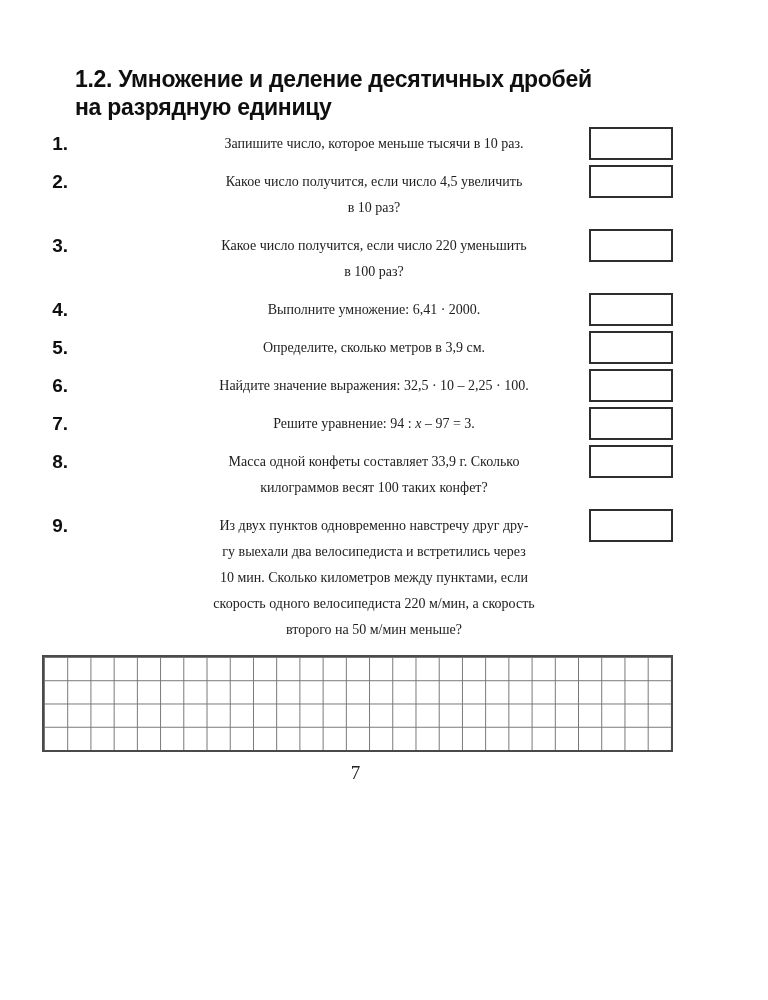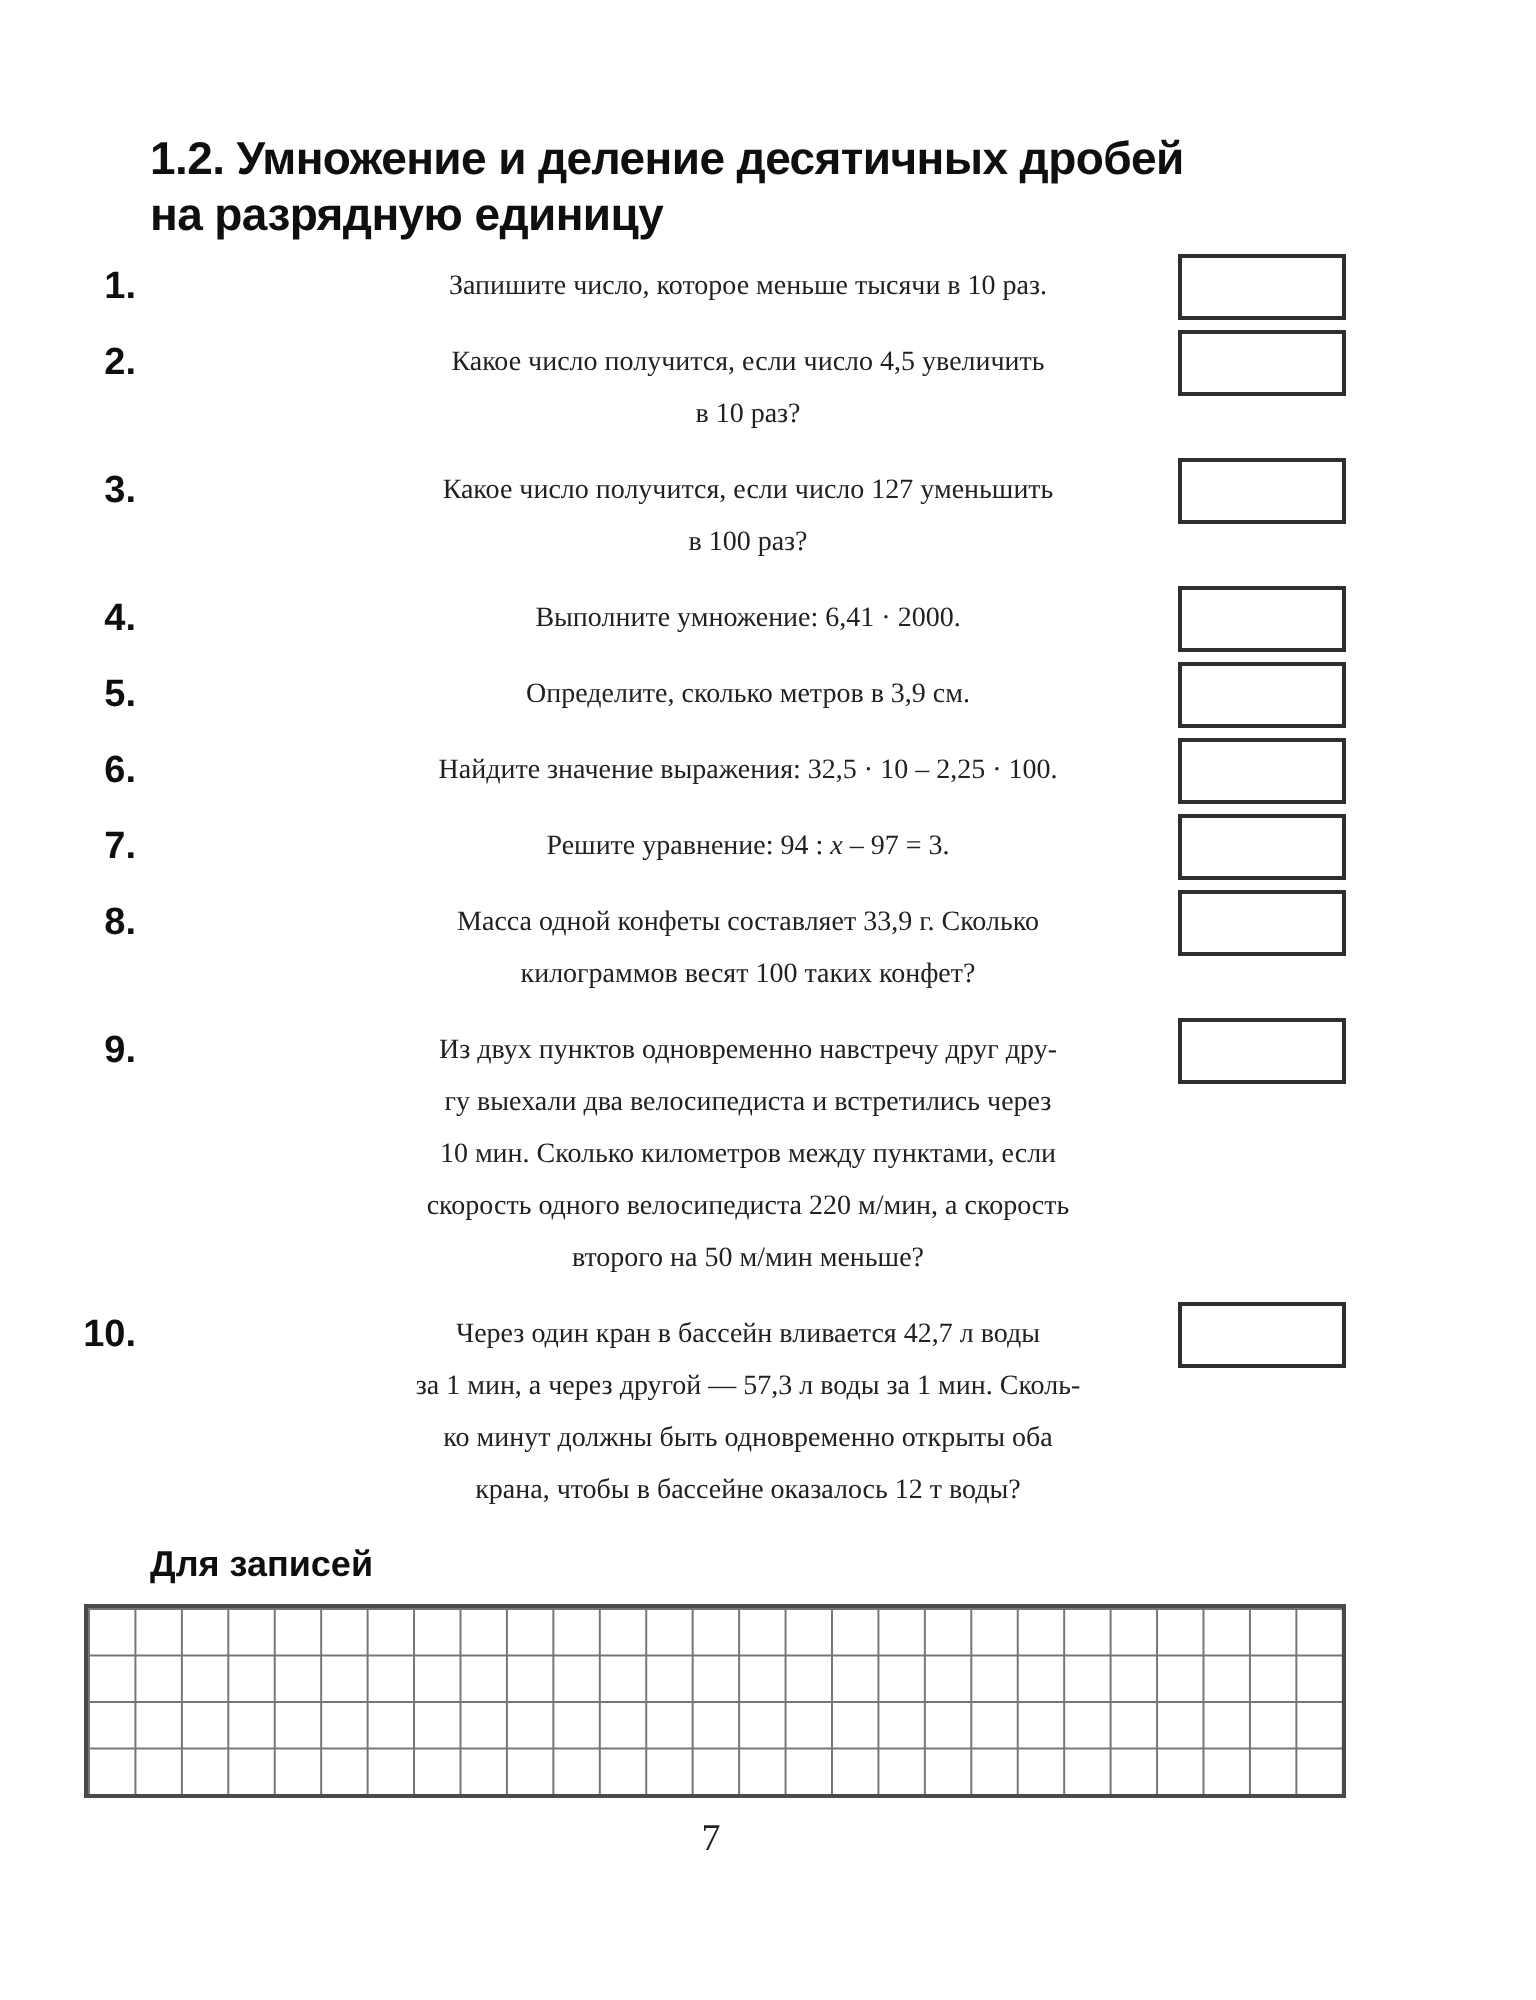--- a/index.html
+++ b/index.html
@@ -74,21 +74,21 @@
 
     <div class="problem">
       <span class="num">2.</span>
       <div class="text">Какое число получится, если число 4,5 увеличить
 в 10 раз?</div>
       <div class="answer-box"></div>
     </div>
 
     <div class="problem">
       <span class="num">3.</span>
-      <div class="text">Какое число получится, если число 127 уменьшить
+      <div class="text">Какое число получится, если число 220 уменьшить
 в 100 раз?</div>
       <div class="answer-box"></div>
     </div>
 
     <div class="problem">
       <span class="num">4.</span>
       <div class="text">Выполните умножение: 6,41 · 2000.</div>
       <div class="answer-box"></div>
     </div>
 
@@ -120,30 +120,21 @@
     <div class="problem">
       <span class="num">9.</span>
       <div class="text">Из двух пунктов одновременно навстречу друг дру-
 гу выехали два велосипедиста и встретились через
 10 мин. Сколько километров между пунктами, если
 скорость одного велосипедиста 220 м/мин, а скорость
 второго на 50 м/мин меньше?</div>
       <div class="answer-box"></div>
     </div>
 
-    <div class="problem">
-      <span class="num">10.</span>
-      <div class="text">Через один кран в бассейн вливается 42,7 л воды
-за 1 мин, а через другой — 57,3 л воды за 1 мин. Сколь-
-ко минут должны быть одновременно открыты оба
-крана, чтобы в бассейне оказалось 12 т воды?</div>
-      <div class="answer-box"></div>
-    </div>
 
-    <div class="notes-heading">Для записей</div>
 
     <div class="notes-grid"></div>
 
     <div class="page-number">7</div>
 
   </div>
 
 </div>
 
 </body></html>

